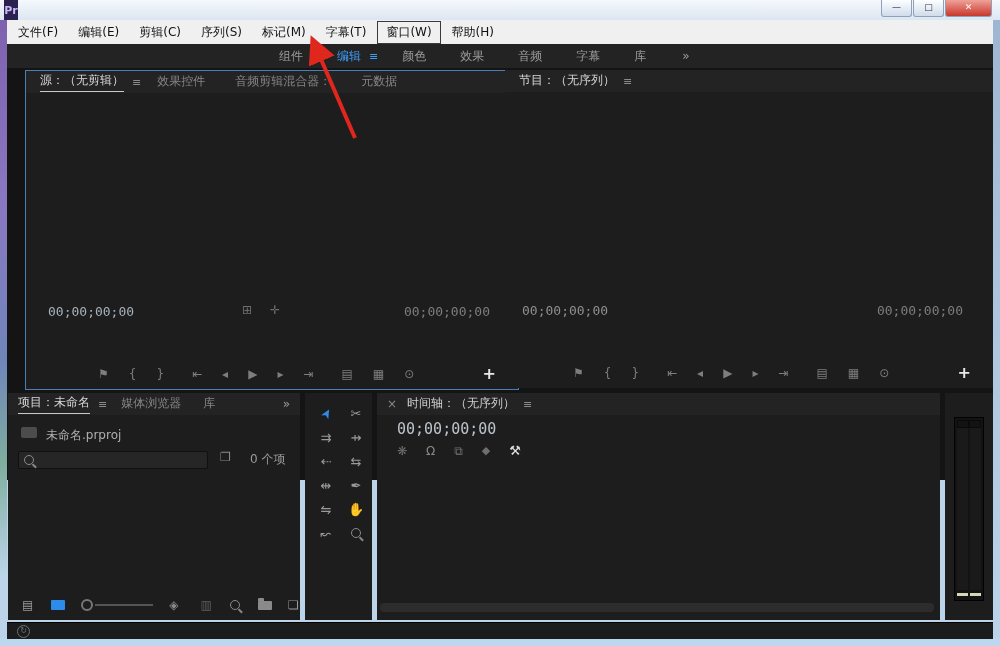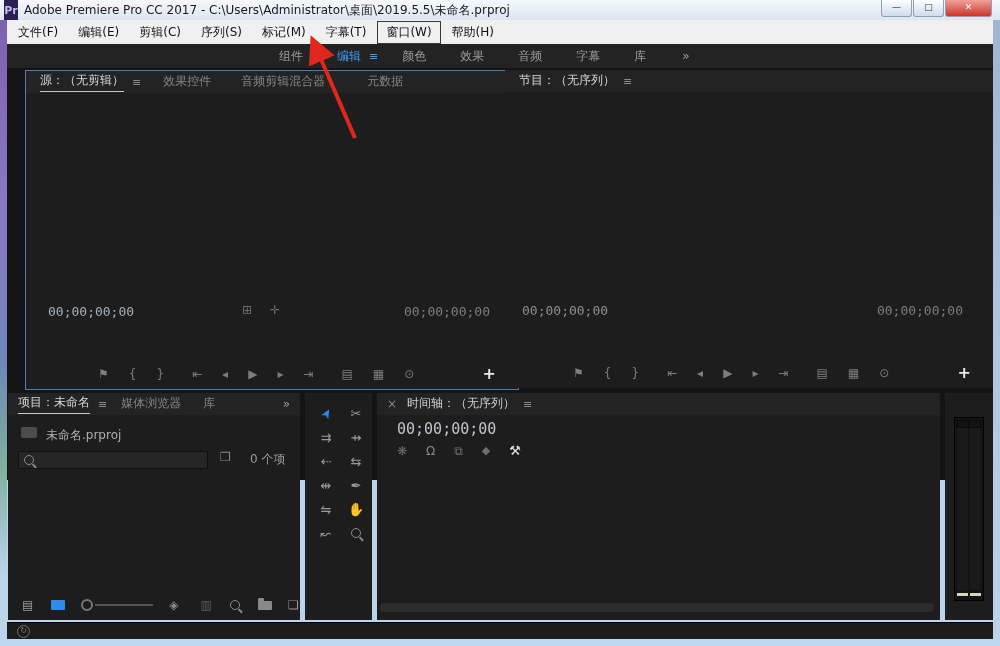--- a/index.html
+++ b/index.html
@@ -59,21 +59,20 @@
   .annotation{position:absolute;left:0;top:0;pointer-events:none;}
   .scrollstrip{position:absolute;left:3px;bottom:8px;width:554px;height:9px;background:#2c2c2c;border-radius:4px;}
 </style>
 </head>
 <body>
 
 <div class="window">
 
   <div class="titlebar">
     <div class="pr-icon">Pr</div>
-    <span>Adobe Premiere Pro CC 2017 - C:\Users\Administrator\桌面\2019.5.5\未命名.prproj</span>
     <div class="winbtns">
       <div class="wbtn">—</div>
       <div class="wbtn">□</div>
       <div class="wbtn close">✕</div>
     </div>
   </div>
 
   <div class="menubar">
     <span class="mitem">文件(F)</span>
     <span class="mitem">编辑(E)</span>
@@ -100,21 +99,21 @@
       <span class="wstab">音频</span>
       <span class="wstab">字幕</span>
       <span class="wstab">库</span>
       <span class="wsoverflow">»</span>
     </div>
 
     <div class="panel" style="left:18px;top:26px;width:492px;height:318px;border:1px solid #4a7fb5;">
       <div class="phead">
         <span class="tab active">源：（无剪辑）</span>
         <span class="pmenu">≡</span>
-        <span class="tab" style="margin-left:22px">效果控件</span>
+        <span class="tab" style="margin-left:16px">效果控件</span>
         <span class="tab" style="margin-left:30px">音频剪辑混合器：</span>
         <span class="tab" style="margin-left:30px">元数据</span>
       </div>
       <span class="tc" style="position:absolute;left:22px;top:233px;color:#a7b1ba;">00;00;00;00</span>
       <span style="position:absolute;left:216px;top:232px;color:#6e6e6e;font-size:12px;">⊞</span>
       <span style="position:absolute;left:244px;top:232px;color:#6e6e6e;font-size:12px;">✛</span>
       <span class="tc" style="position:absolute;right:28px;top:233px;color:#7d7d7d;">00;00;00;00</span>
       <div class="transport">
         <span class="tbtn" style="margin-left:72px">⚑</span>
         <span class="tbtn">{</span>

